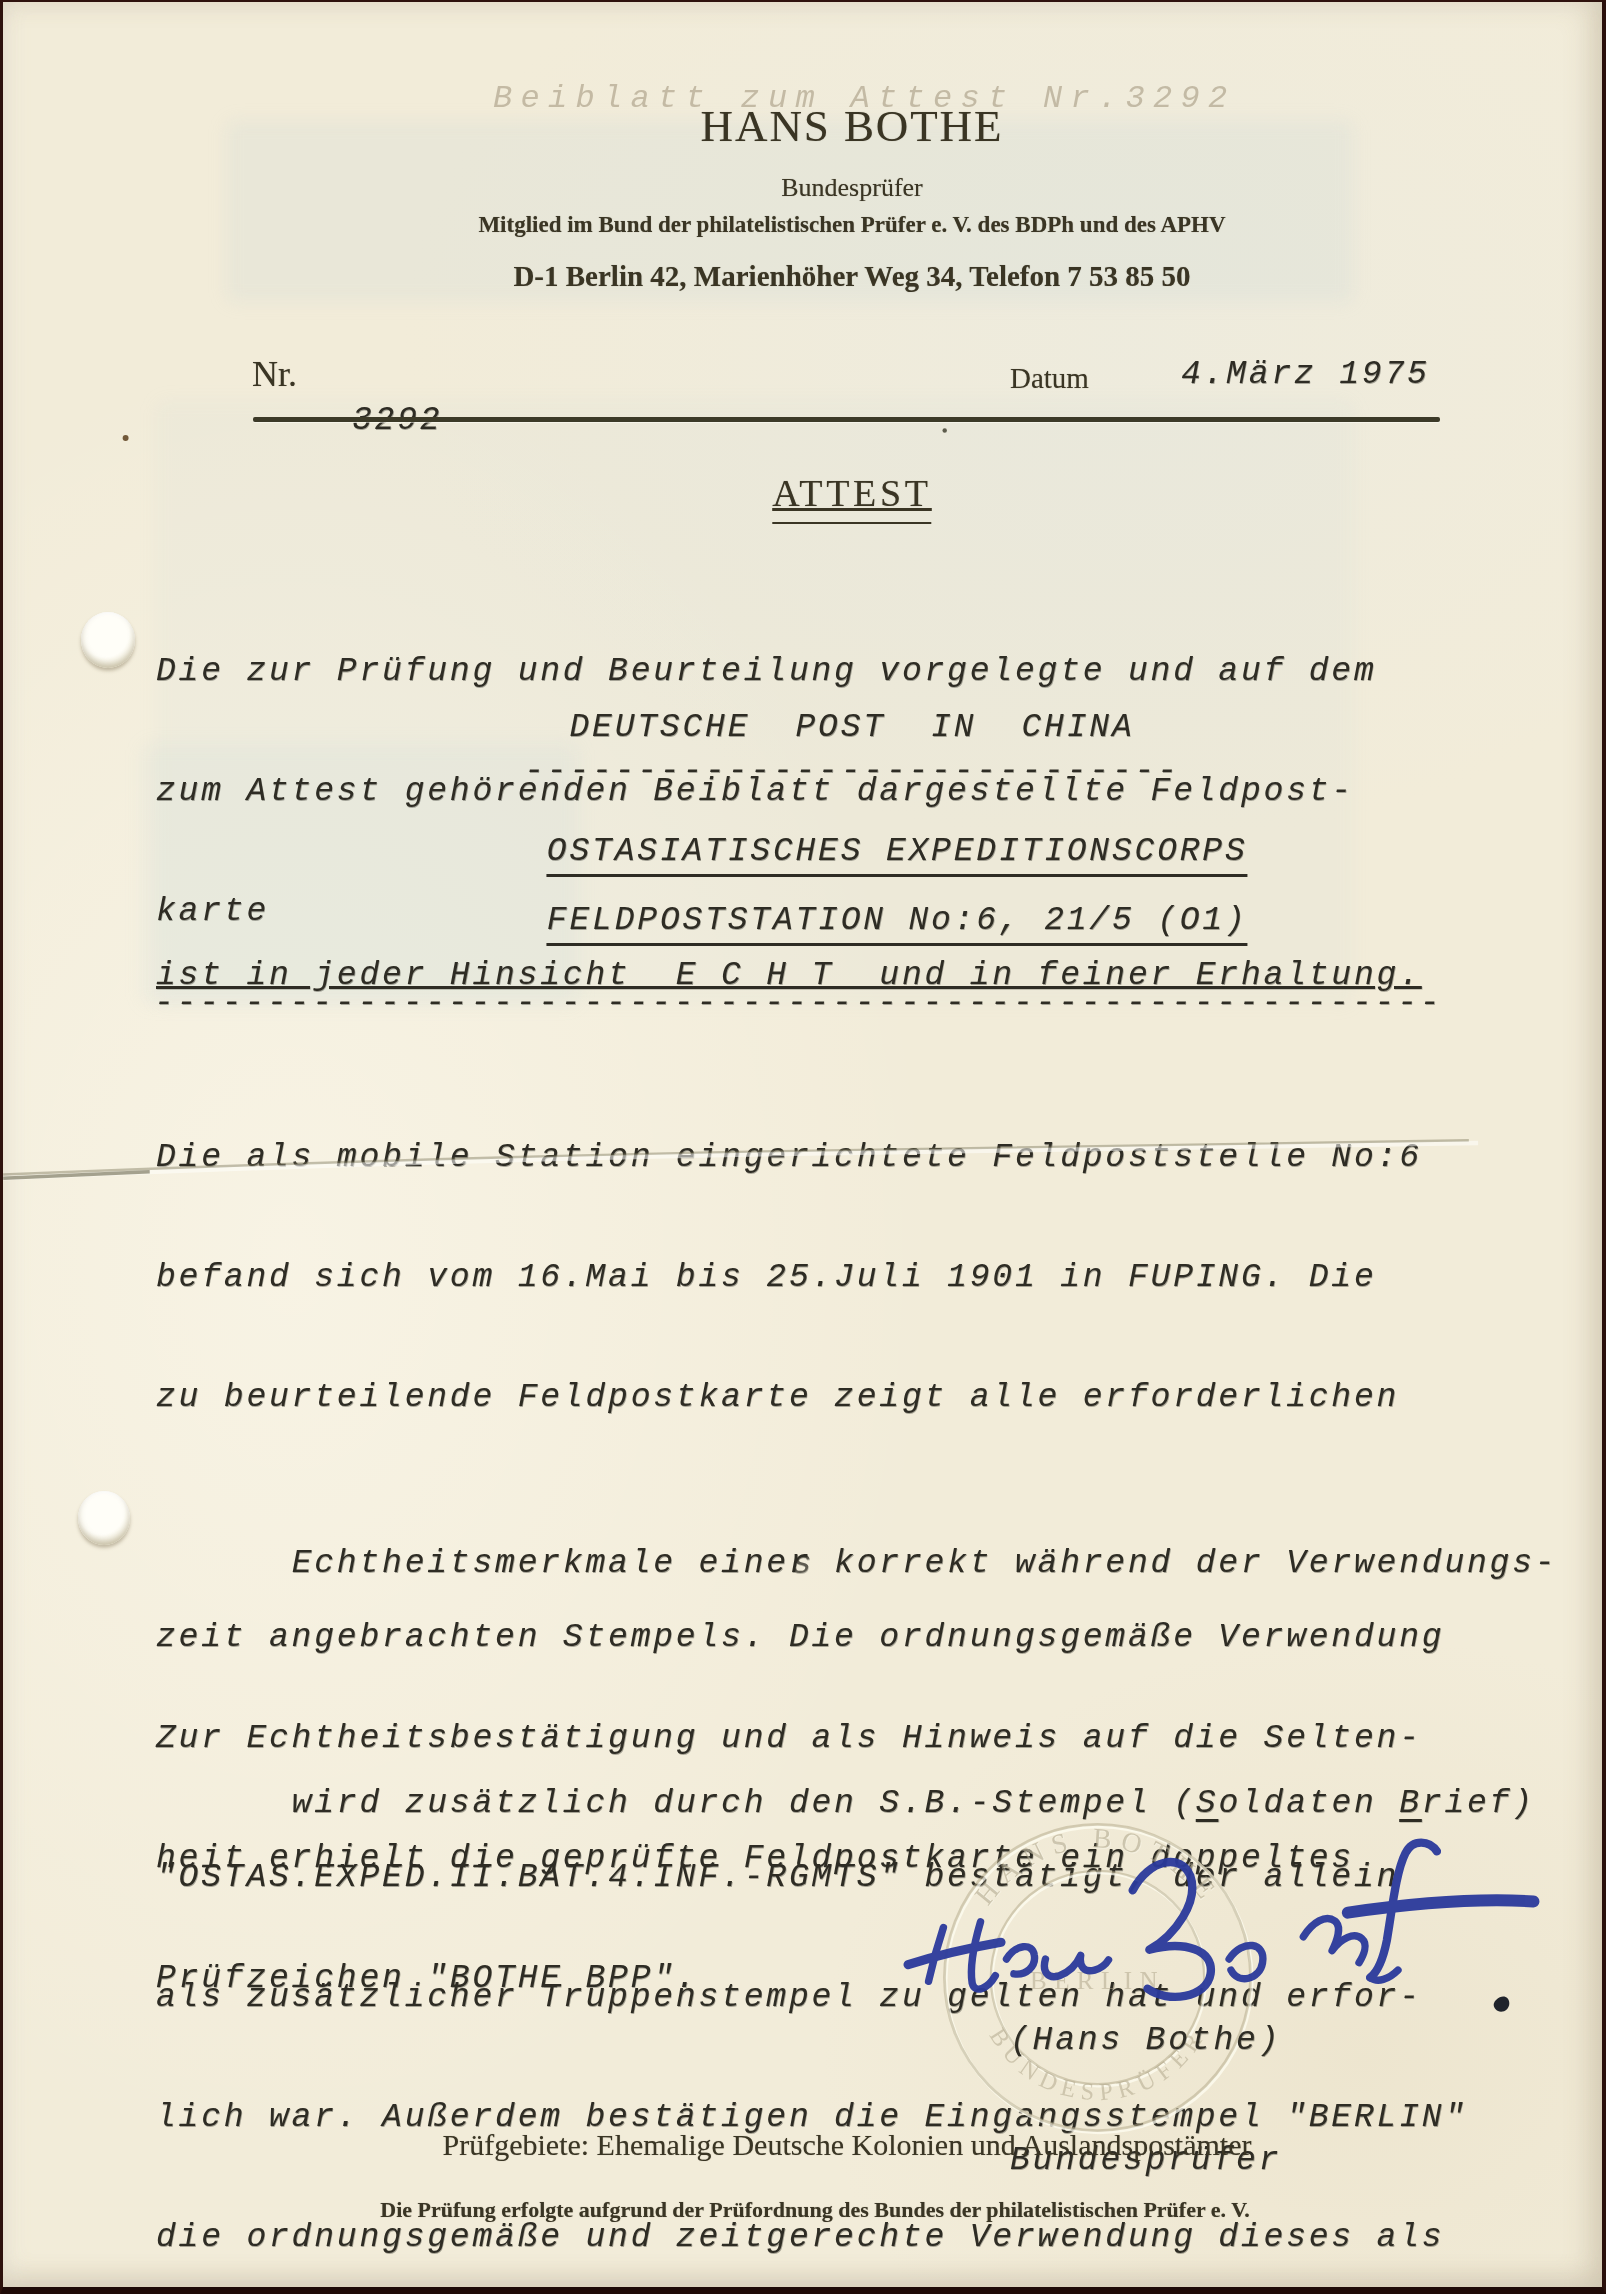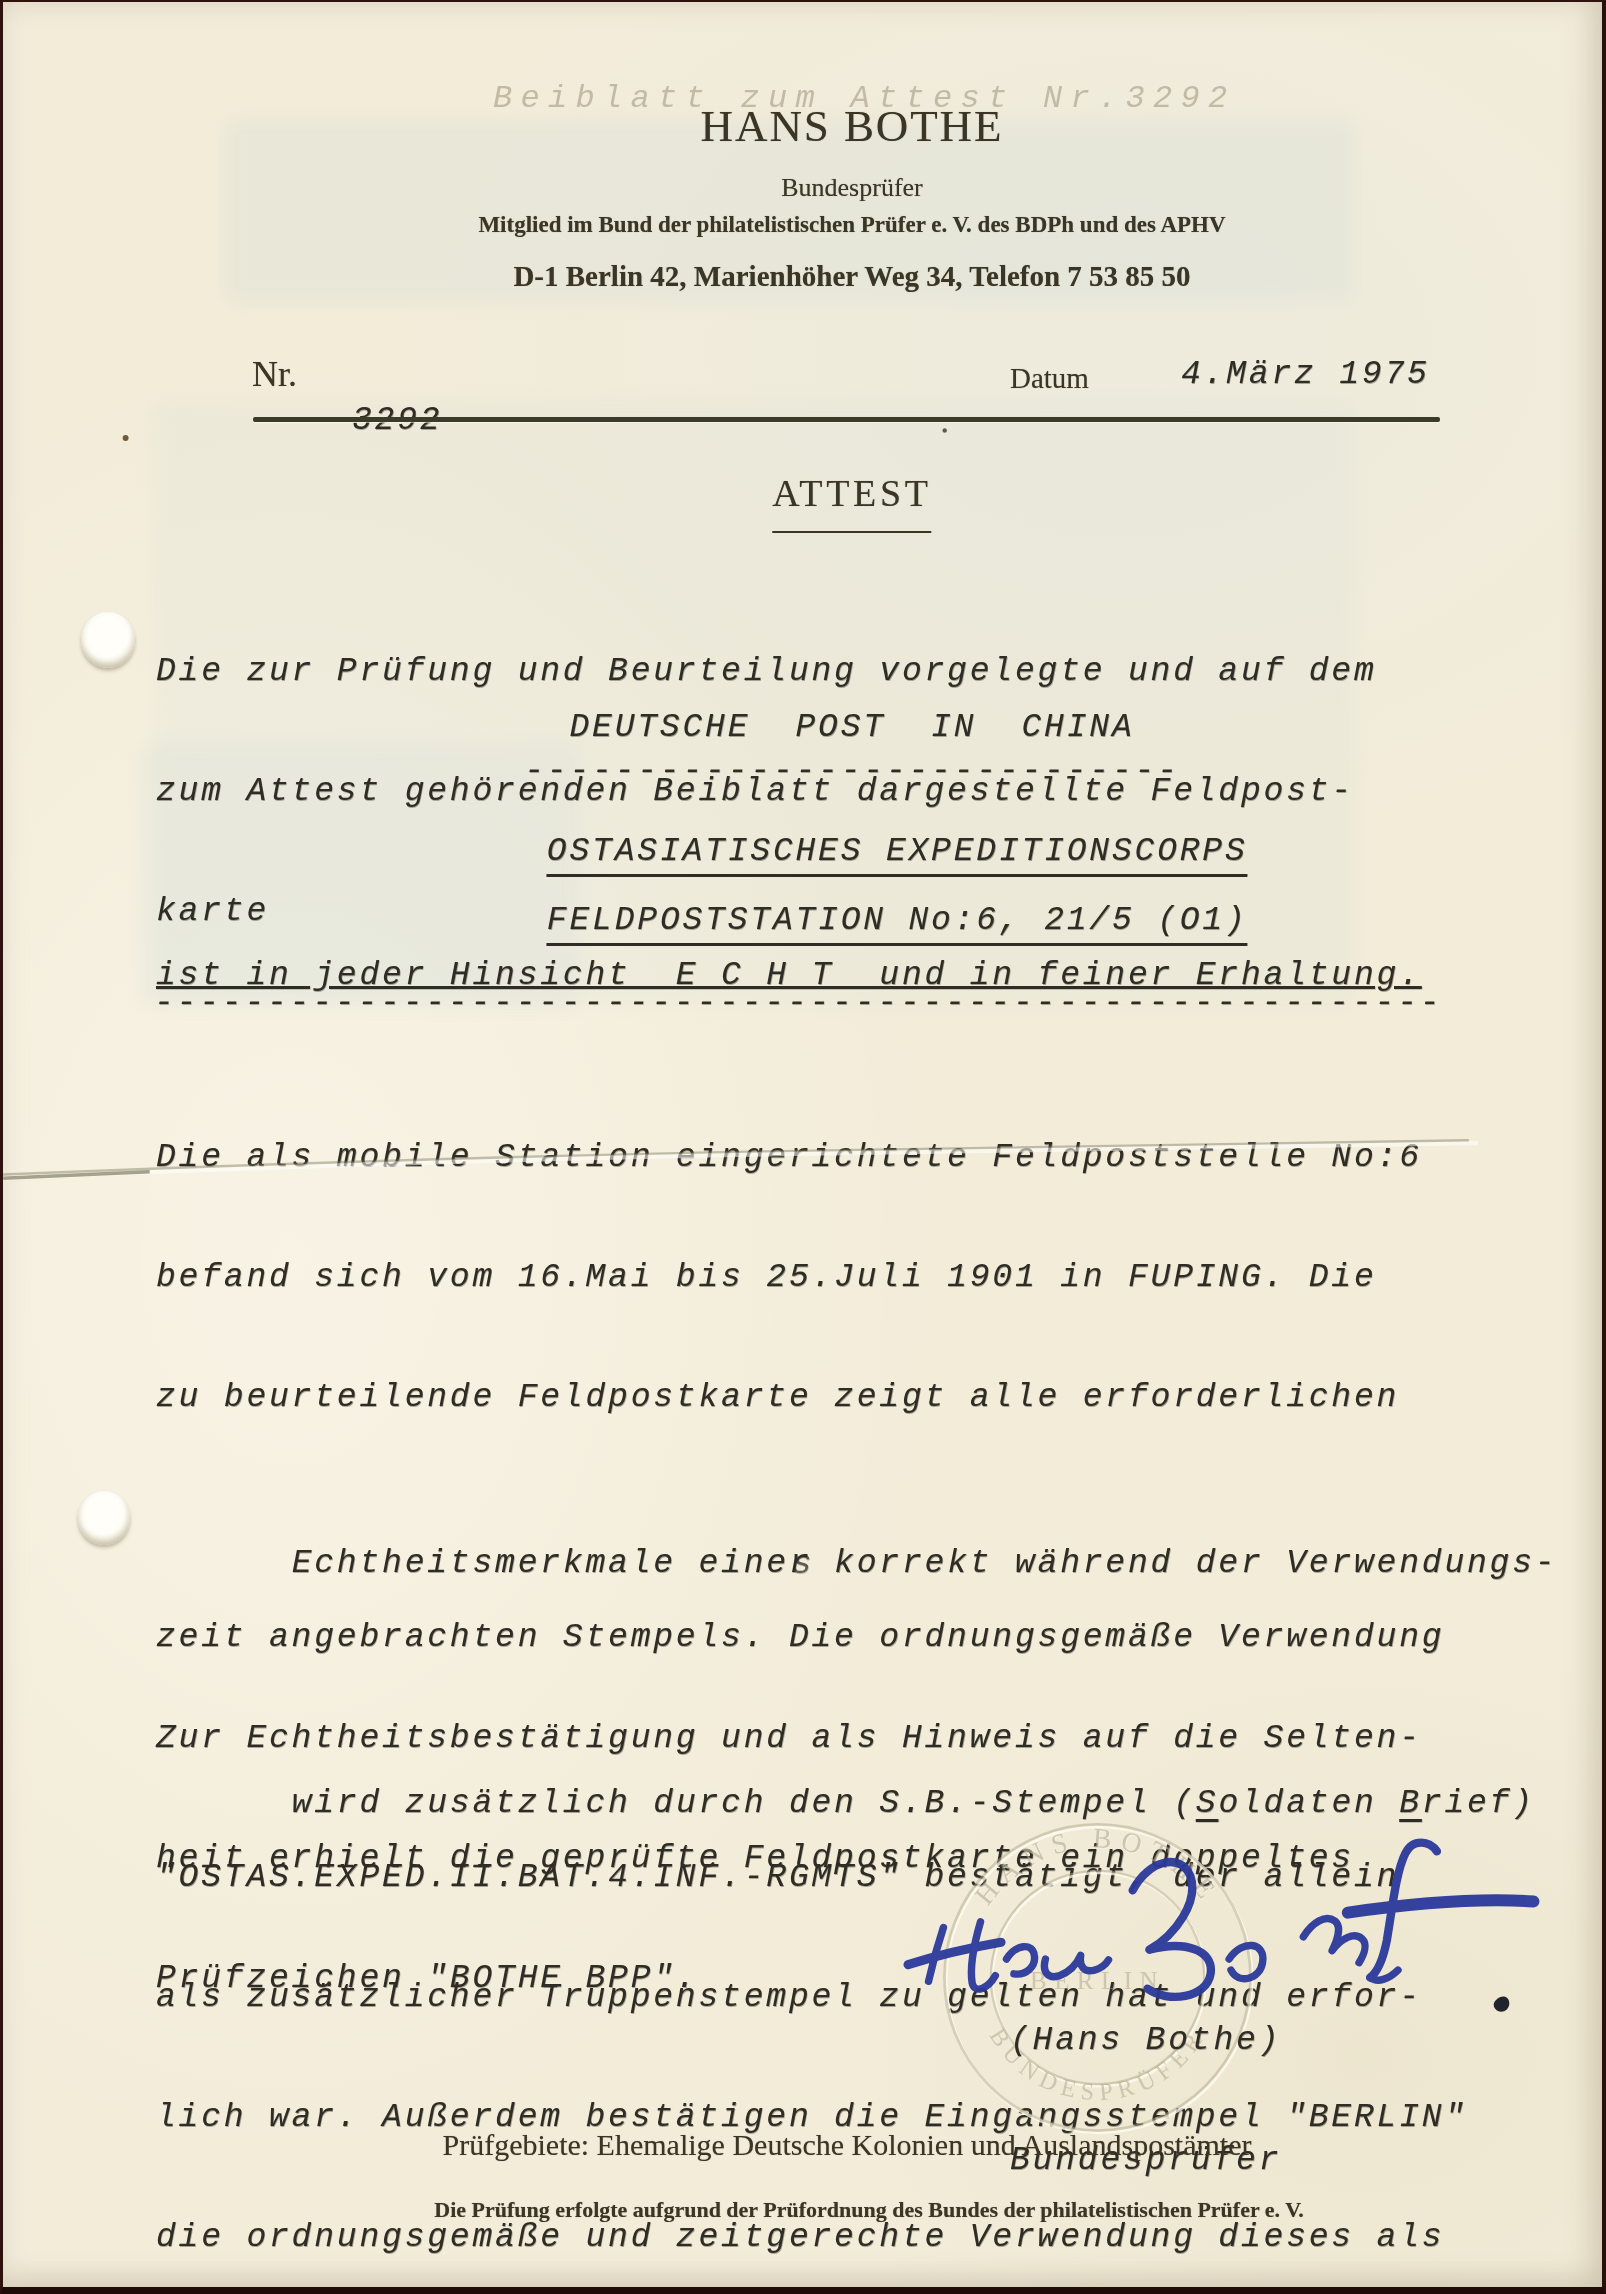--- a/index.html
+++ b/index.html
@@ -34,21 +34,21 @@
     white-space:pre;
   }
   .para div{height:46px;line-height:46px;white-space:pre;}
   .ghost-wash{border-radius:9.3px;filter:blur(8.3px);}
   .typed-underline{border-bottom:3.7px solid #2e2c24;padding-bottom:4px;}
   .ul-first{text-decoration:underline;text-decoration-thickness:2.8px;text-underline-offset:6.5px;}
   .overstrike{position:relative;display:inline-block;}
   .overstrike .ghost-char{position:absolute;left:2.8px;top:0.9px;opacity:0.75;}
   .attest{
     font-size:38px;letter-spacing:3.7px;font-weight:500;
-    border-bottom:2.8px solid #3a3524;padding-bottom:16px;
+    border-bottom:2.8px solid #3a3524;padding-bottom:7px;text-decoration:underline;
   }
   .rule{background:#3c3a28;border-radius:1.9px;box-shadow:0 0.9px 0 rgba(255,255,250,0.5);}
   .hole{
     border-radius:50%;
     background:radial-gradient(circle at 45% 38%, #fffef8 52%, #f0ebd8 78%, #e2dcc3 100%);
     box-shadow:0 2.8px 3.7px rgba(130,118,88,0.45), inset 0 -3.7px 6.5px rgba(148,138,104,0.45), inset 0 1.9px 2.8px rgba(255,255,255,0.95);
   }
 </style>
 </head>
 <body>
@@ -162,21 +162,21 @@
     </g>
     <path d="M 660,196 c 6,-6 14,-4 14,4 c 0,8 -10,12 -15,6 c -3,-4 -2,-7 1,-10 z" fill="#20242c"></path>
   </svg>
 
   <div class="abs type para" style="left:1007px;top:1942px;">
     <div>(Hans Bothe)</div>
     <div>Bundesprüfer</div>
   </div>
 
   <div class="abs serif" style="left:844px;transform:translateX(-50%);top:2126px;font-size:30px;white-space:pre;">Prüfgebiete: Ehemalige Deutsche Kolonien und Auslandspostämter</div>
-  <div class="abs serif" style="left:866px;transform:translateX(-50%);top:2195px;font-size:22px;font-weight:600;white-space:pre;">Die Prüfung erfolgte aufgrund der Prüfordnung des Bundes der philatelistischen Prüfer e. V.</div>
+  <div class="abs serif" style="left:812px;transform:translateX(-50%);top:2195px;font-size:22px;font-weight:600;white-space:pre;">Die Prüfung erfolgte aufgrund der Prüfordnung des Bundes der philatelistischen Prüfer e. V.</div>
 
   <svg class="abs" style="left:0;top:0;pointer-events:none;" width="1607" height="2295" viewBox="0 0 1732 2474">
     <path d="M 0,1268 C 260,1256 520,1248 820,1242 C 1120,1236 1390,1231 1590,1230" fill="none" stroke="rgba(255,255,252,0.55)" stroke-width="5"></path>
     <path d="M 0,1264 C 260,1253 520,1245 820,1239 C 1120,1233 1390,1228 1580,1227" fill="none" stroke="rgba(118,114,86,0.42)" stroke-width="2.6"></path>
     <path d="M 0,1268 L 158,1261" fill="none" stroke="rgba(92,90,62,0.55)" stroke-width="4"></path>
     <circle cx="132" cy="470" r="3.2" fill="rgba(92,62,28,0.85)"></circle>
     <circle cx="1015" cy="462" r="2.4" fill="rgba(58,56,40,0.8)"></circle>
   </svg>
 
   <div class="abs hole" style="left:78px;top:610px;width:54px;height:56px;"></div>

